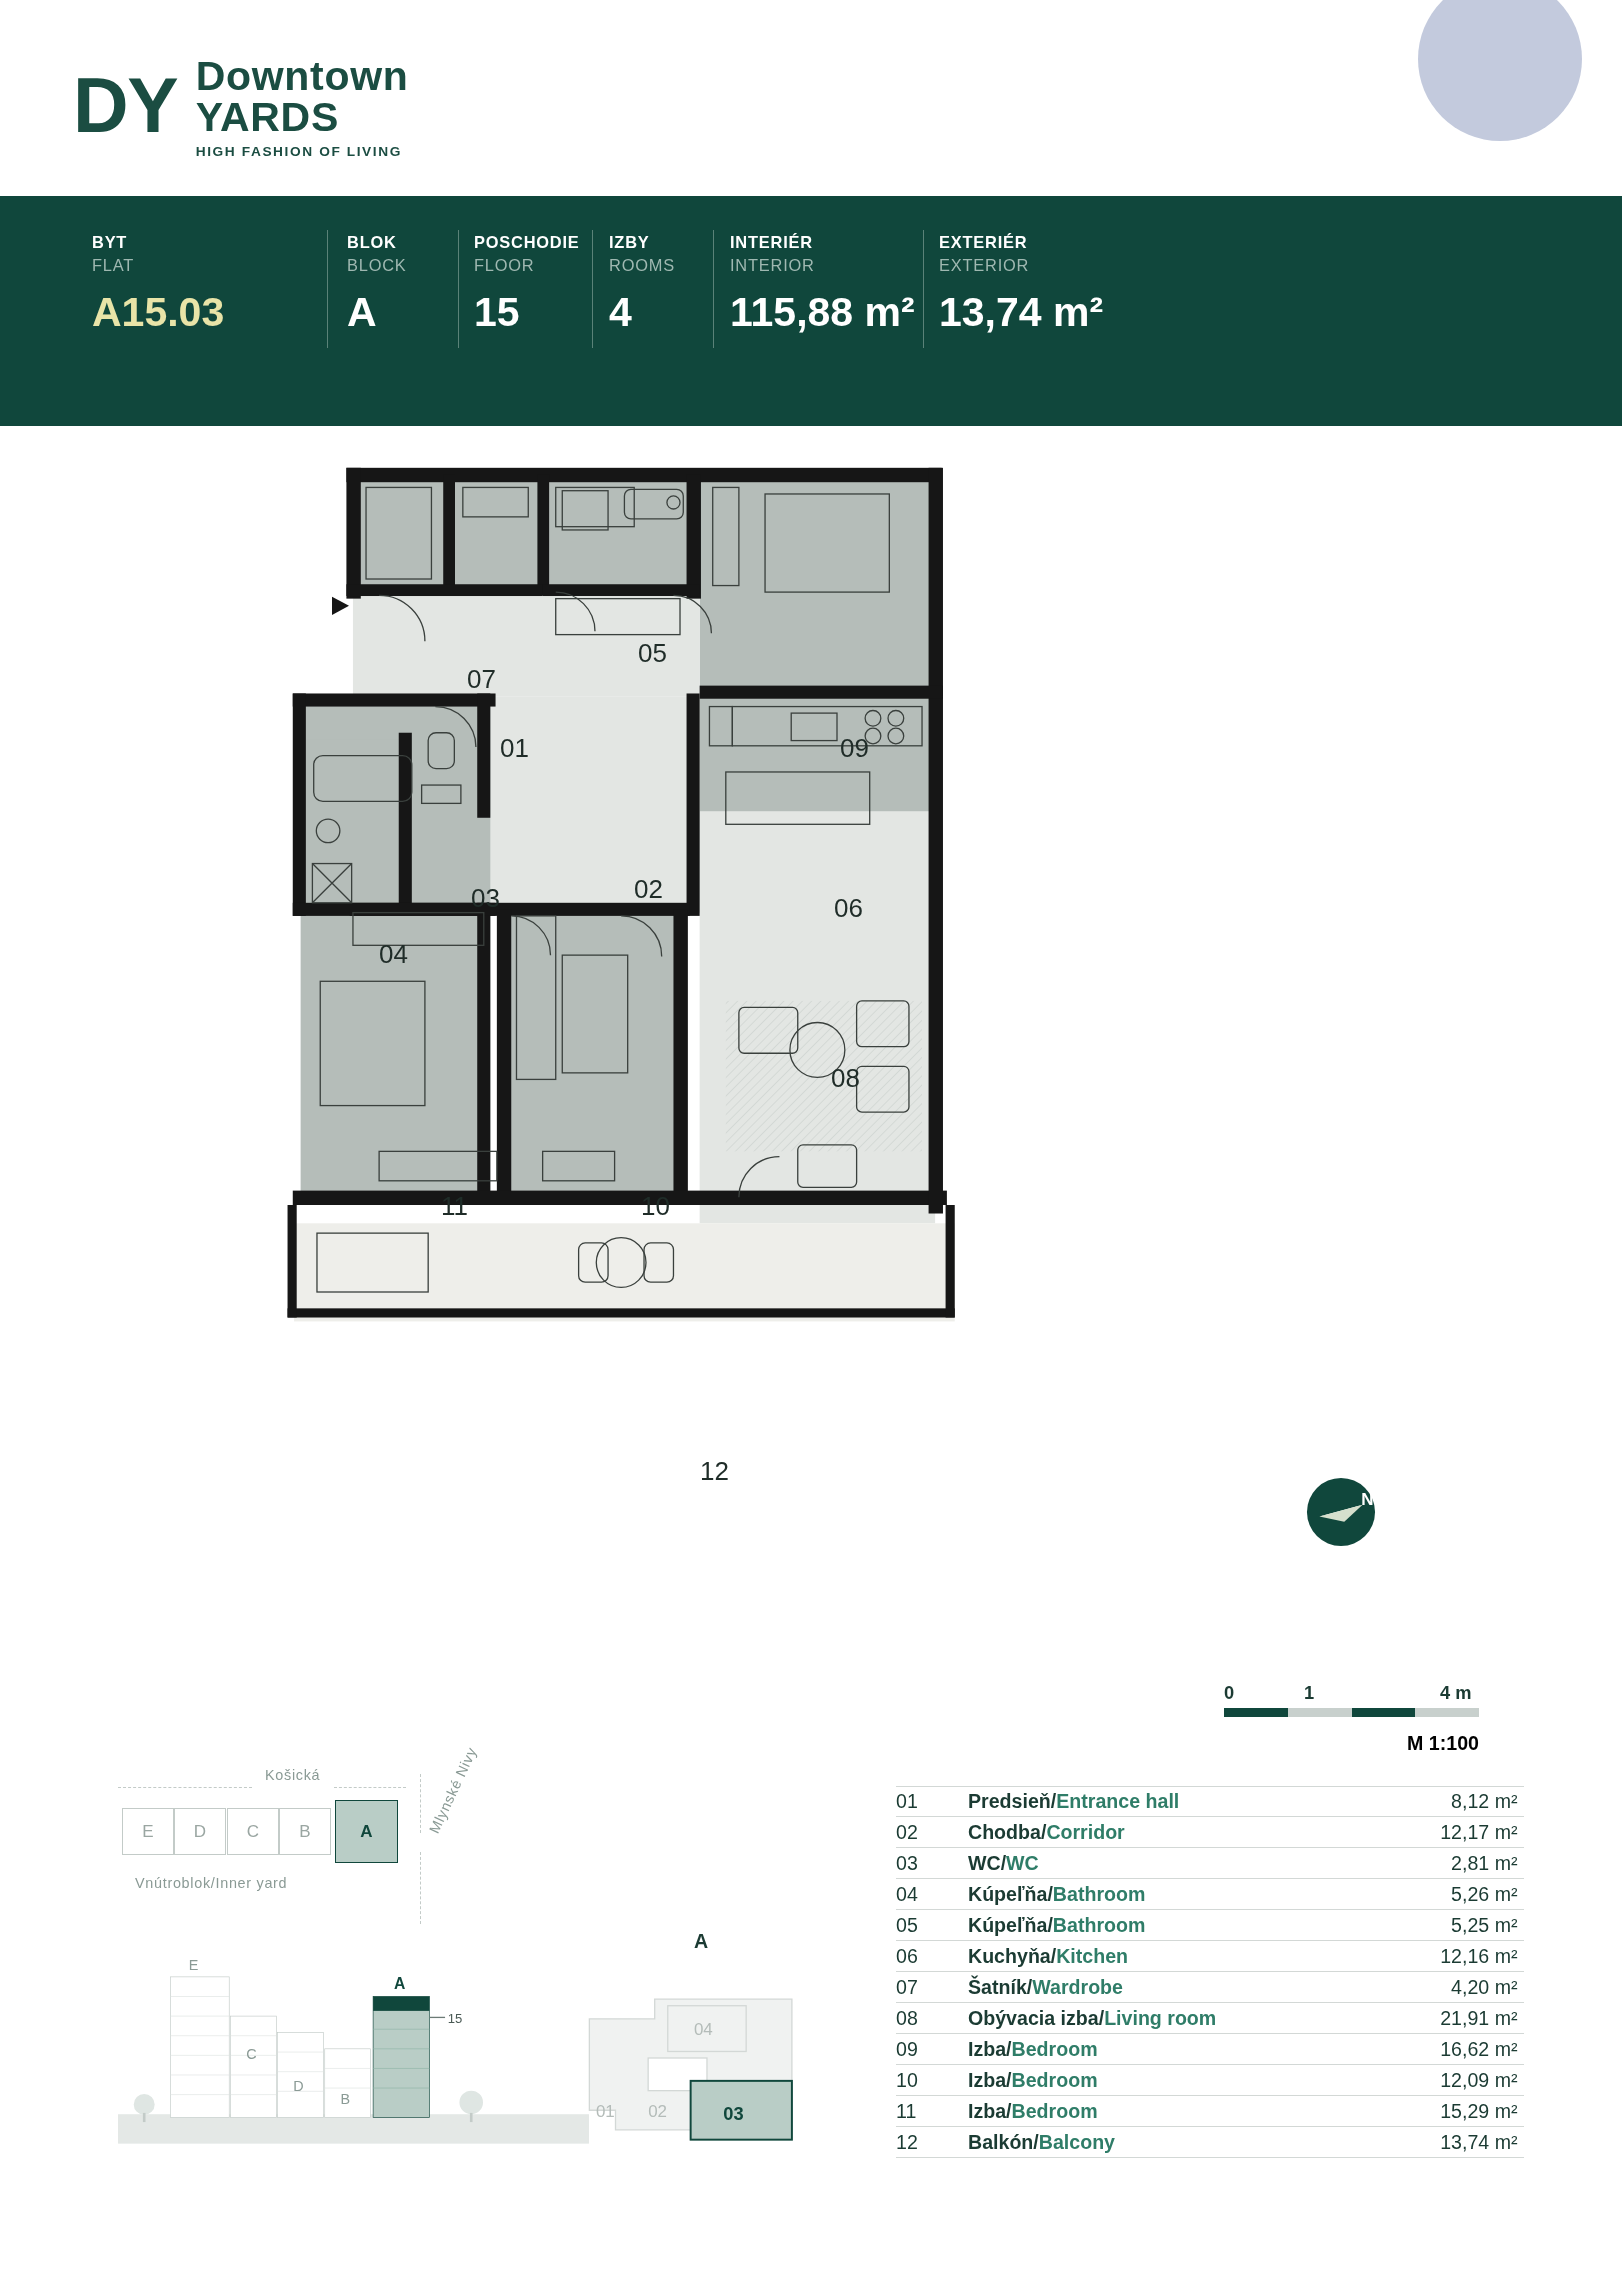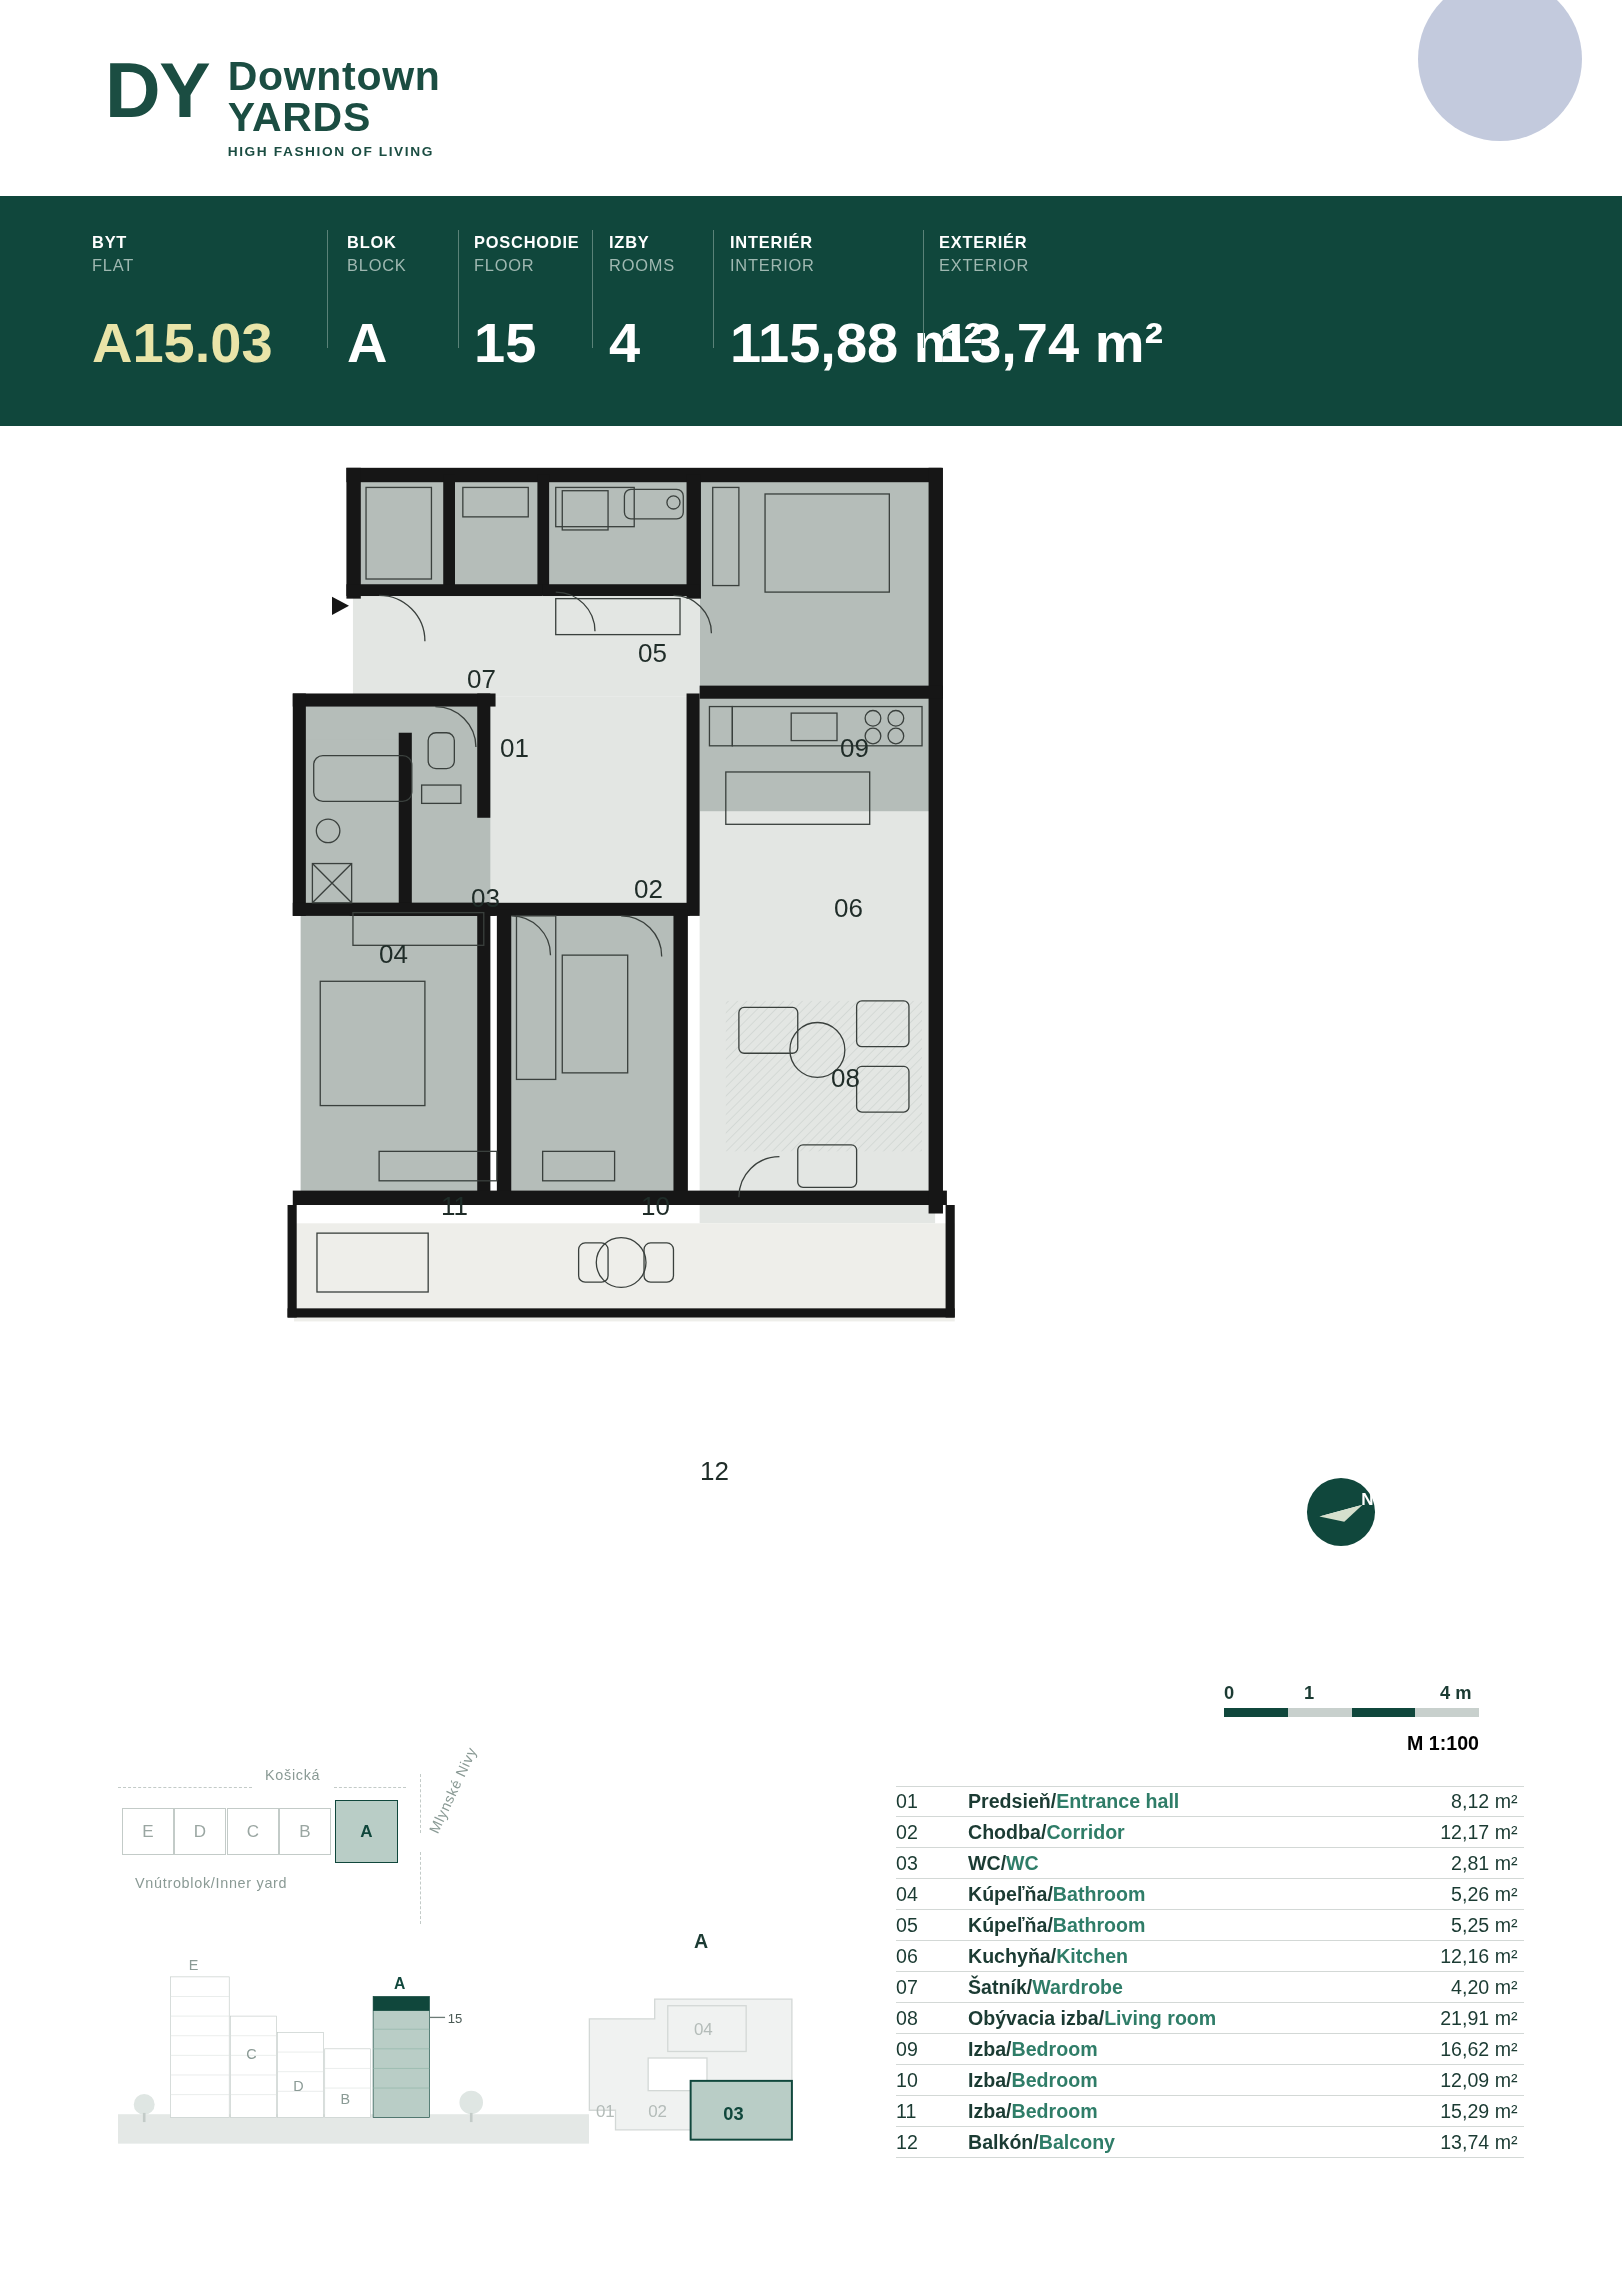--- a/index.html
+++ b/index.html
@@ -11,21 +11,21 @@
     color: #1b3b33;
     position: relative;
     overflow: hidden;
   }
 
   
   .logo-area {
     position: absolute; left: 0; top: 0; width: 1623px; height: 196px;
     background: #ffffff;
   }
-  .logo-wrap { position: absolute; left: 73px; top: 52px; display: flex; align-items: flex-start; margin-left: 32px; }
+  .logo-wrap { position: absolute; left: 73px; top: 52px; display: flex; align-items: center; }
   .logo-dy {
     font-family: "Liberation Sans", sans-serif;
     font-weight: bold; font-size: 77px; letter-spacing: -1.3px;
     color: #1b4d42; line-height: 1;
   }
   .logo-text { margin-left: 18.3px; padding-top: 3.9px; }
   .logo-l1 { font-size: 41px; font-weight: bold; letter-spacing: 0.7px; color: #1b4d42; line-height: 1.0; }
   .logo-l2 { font-size: 41px; font-weight: bold; letter-spacing: 0.7px; color: #1b4d42; line-height: 1.0; }
   .logo-l3 { font-size: 13.7px; font-weight: bold; letter-spacing: 1.6px; color: #1b4d42; margin-top: 6.5px; }
 
@@ -38,21 +38,21 @@
   
   .infobar {
     position: absolute; left: 0; top: 196px; width: 1623px; height: 230px;
     background: #10473c;
     color: #ffffff;
   }
   .infobar .cell { position: absolute; top: 37px; }
   .infobar .lbl1 { font-size: 16.4px; font-weight: bold; letter-spacing: 0.8px; color: #ffffff; }
   .infobar .lbl2 { font-size: 16.4px; letter-spacing: 0.8px; color: #9fb8b1; margin-top: 3.9px; }
   .infobar .val {
-    margin-top: 35px; font-size: 56px; font-weight: bold; color: #e9e4a8; letter-spacing: 0px;
+    margin-top: 14px; font-size: 41px; font-weight: bold; color: #e9e4a8; letter-spacing: 0px;
     white-space: nowrap;
   }
   .infobar .val.white { color: #ffffff; font-weight: bold; }
   .vline { position: absolute; top: 34px; width: 1.3px; height: 118px; background: #5a8278; }
 
   
   .plan {
     position: absolute; left: 281px; top: 458px; width: 1112px; height: 1112px;
   }
   .plan svg { display: block; }

